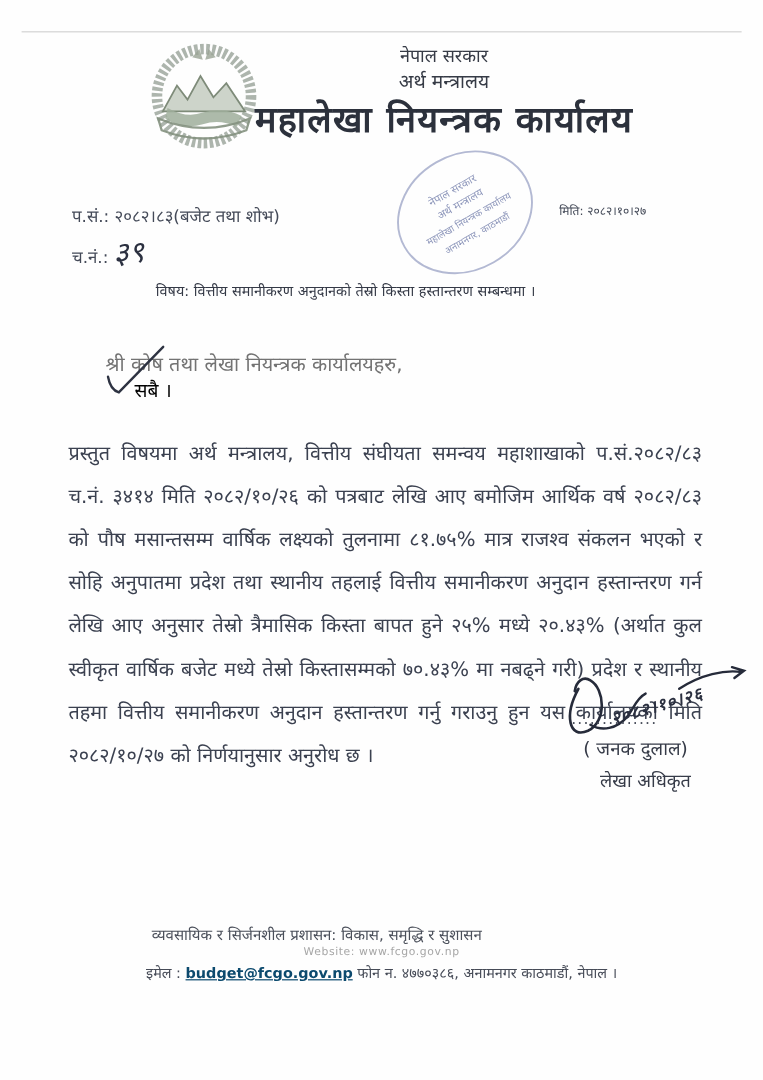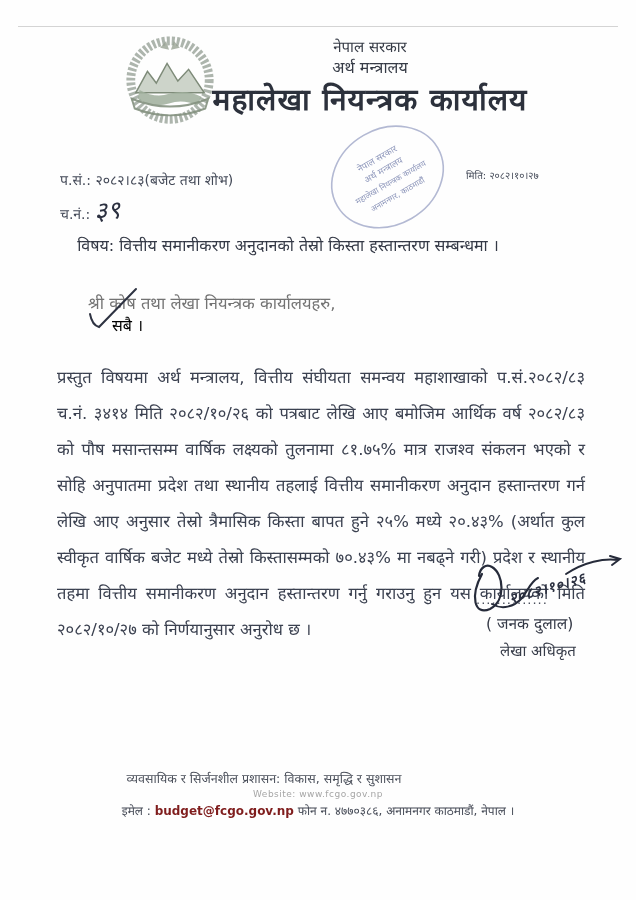--- a/index.html
+++ b/index.html
@@ -15,37 +15,37 @@
   .hdr-gov{top:36px;font-size:15px;color:#363b46;}
   .hdr-min{top:56px;font-size:16px;color:#363b46;}
   .hdr-office{top:78px;font-size:30px;font-weight:bold;color:#2c313c;font-family:"DejaVu Serif","Liberation Serif",serif;letter-spacing:1px;}
   .hdr-branch{top:120px;font-size:15px;color:#3c414e;}
   .emblem{left:116px;top:36px;width:108px;height:98px;}
   .stamp{left:296px;top:108px;width:190px;height:150px;pointer-events:none;}
   .refline{left:60px;top:170px;font-size:14px;color:#444a58;}
   .dispatch{left:60px;top:192px;font-size:14px;color:#444a58;}
   .dispatch-num{display:inline-block;font-size:25px;color:#2b3040;transform:rotate(-4deg);margin-left:4px;font-family:"DejaVu Serif","Liberation Serif",serif;font-style:italic;}
   .dateline{left:466px;top:168px;font-size:10px;color:#444a58;}
-  .subject{left:0;top:234px;width:576px;text-align:center;font-size:16px;color:#343946;}
+  .subject{left:0;top:234px;width:576px;text-align:center;font-size:12px;color:#343946;}
   .addr1{left:88px;top:291px;font-size:16.5px;color:#737373;}
   .addr2{left:112px;top:314px;font-size:16px;color:#000000;}
   .tickmark{left:84px;top:284px;width:58px;height:52px;}
   .body-par{
     left:57px;top:360px;width:528px;
     font-size:16.5px;line-height:36px;text-align:justify;color:#3b4150;
   }
   .sig-squiggle{left:446px;top:552px;width:188px;height:76px;}
   .sig-hand-date{left:508px;top:578px;font-size:14px;color:#2b3040;transform:rotate(-16deg);font-style:italic;font-weight:bold;letter-spacing:1px;}
   .sig-dots{left:476px;top:592px;font-size:13px;color:#4a4f5c;letter-spacing:1px;}
   .sig-name{left:486px;top:612px;font-size:15.5px;color:#363b48;}
   .sig-title{left:500px;top:640px;font-size:15px;color:#363b48;}
   .footer-motto{left:0;top:770px;width:528px;text-align:center;font-size:12.5px;color:#4a4f5a;}
   .footer-web{left:0;top:789px;width:636px;text-align:center;font-size:9px;color:#a6a6a6;letter-spacing:.5px;}
   .footer-email{left:0;top:802px;width:636px;text-align:center;font-size:12px;color:#464b57;}
-  .footer-email .em{font-weight:bold;color:#7f1d1d;}
+  .footer-email .em{font-weight:bold;text-decoration:underline;color:#0c4a6e;}
   .stamp text{fill:#8e97bb;font-family:"DejaVu Sans","Liberation Sans",sans-serif;}
 </style>
 </head>
 <body>
 
 <div class="page">
 
   <div class="scan-line"></div>
 
   <svg class="abs emblem" viewBox="0 0 110 100">

